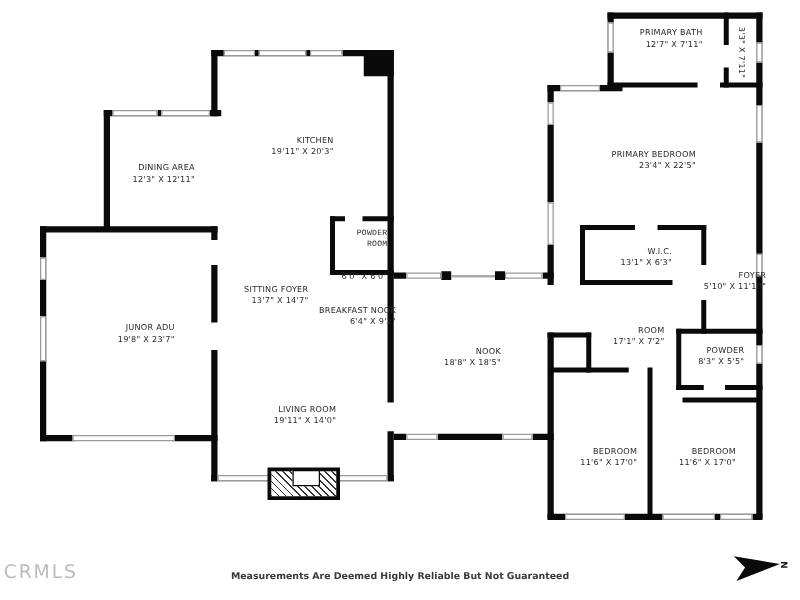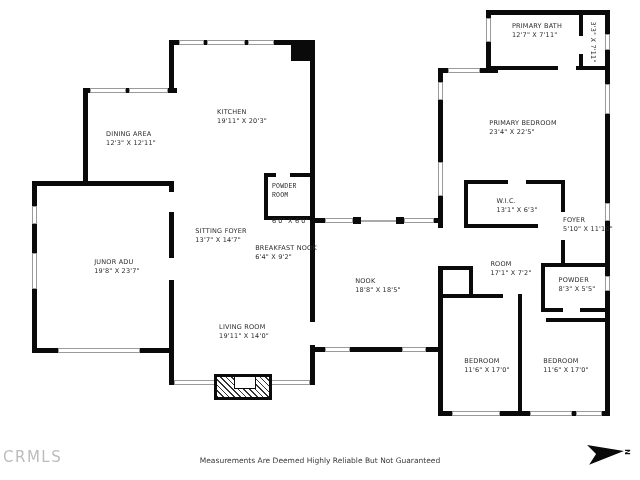--- a/index.html
+++ b/index.html
@@ -4,36 +4,36 @@
 <style>
   * { box-sizing: border-box; margin: 0; padding: 0; }
   html,body { background:#fff; }
   #canvas {
     position: relative; width: 640px; height: 480px; background: #fff;
     font-family: "DejaVu Sans", "Liberation Sans", sans-serif; overflow: hidden;
   }
   .w { position: absolute; background: #0a0a0a; }           
   .n { position: absolute; background: #fff; border: 1px solid #9a9a9a; } 
   .dline { position: absolute; background: #aaa; }          
-  .room-label { position: absolute; transform: translate(-50%,-50%); text-align: left;
+  .room-label { position: absolute; transform: translate(-50%,-50%); text-align: right;
     color: #2b2b2b; font-size: 6.5px; line-height: 1.35; letter-spacing: .2px; }
   .room-label span { display: block; white-space: nowrap; }
   .room-label .nm.wrap { white-space: normal; width: 38px; margin: 16px auto; font-family: Liberation Mono, monospace; }
   .vlabel { position: absolute; transform: translate(-50%,-50%); writing-mode: vertical-rl;
     color: #2b2b2b; font-size: 6.5px; letter-spacing: .2px; white-space: nowrap; }
   .chimney { position: absolute; background: #0a0a0a; }
   .fireplace { position: absolute; left: 214px; top: 374px; width: 58px; height: 26px;
     border: 3px solid #0a0a0a;
     background: repeating-linear-gradient(45deg, #333 0 1px, #fff 1px 4px); }
   .firebox { position: absolute; left: 17px; top: -1px; width: 22px; height: 13px;
     background: #fff; border: 1px solid #0a0a0a; }
   .brand { position: absolute; left: 3px; top: 448px; font-size: 15px; color: #bcbcbc;
     letter-spacing: 1.5px; font-weight: 500; }
   .disclaimer { position: absolute; left: 50%; top: 456px; transform: translateX(-50%);
-    font-size: 7.5px; color: #3a3a3a; white-space: nowrap; }
+    font-size: 7.5px; color: #3a3a3a; white-space: nowrap; font-weight: bold; }
   .north { position: absolute; left: 586px; top: 441px; width: 40px; height: 24px;
     transform: rotate(-6deg); }
   .north-n { position: absolute; left: 624px; top: 448px; font-size: 7px; color: #111;
     transform: rotate(90deg); font-weight: 600; }
 </style>
 </head>
 <body>
 
 <div id="canvas">
 

